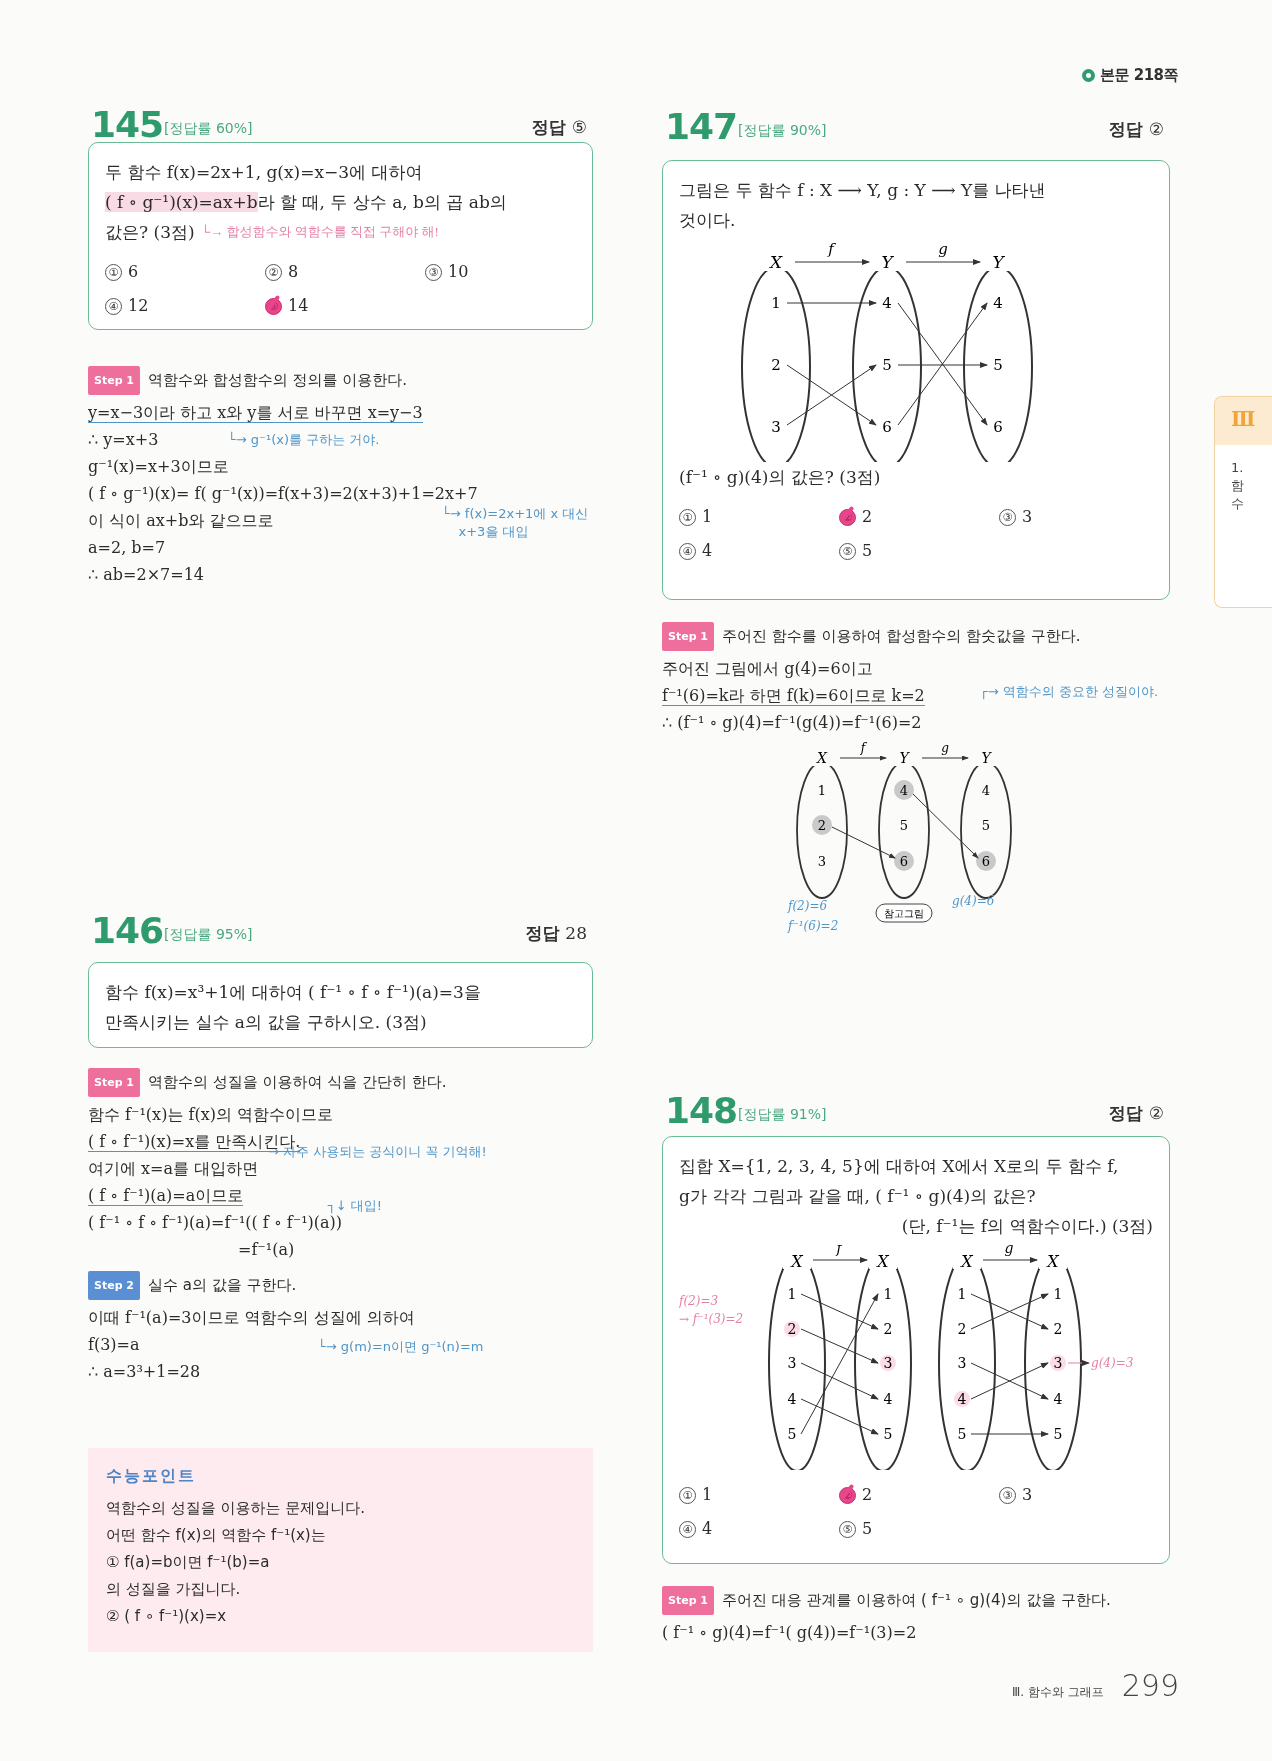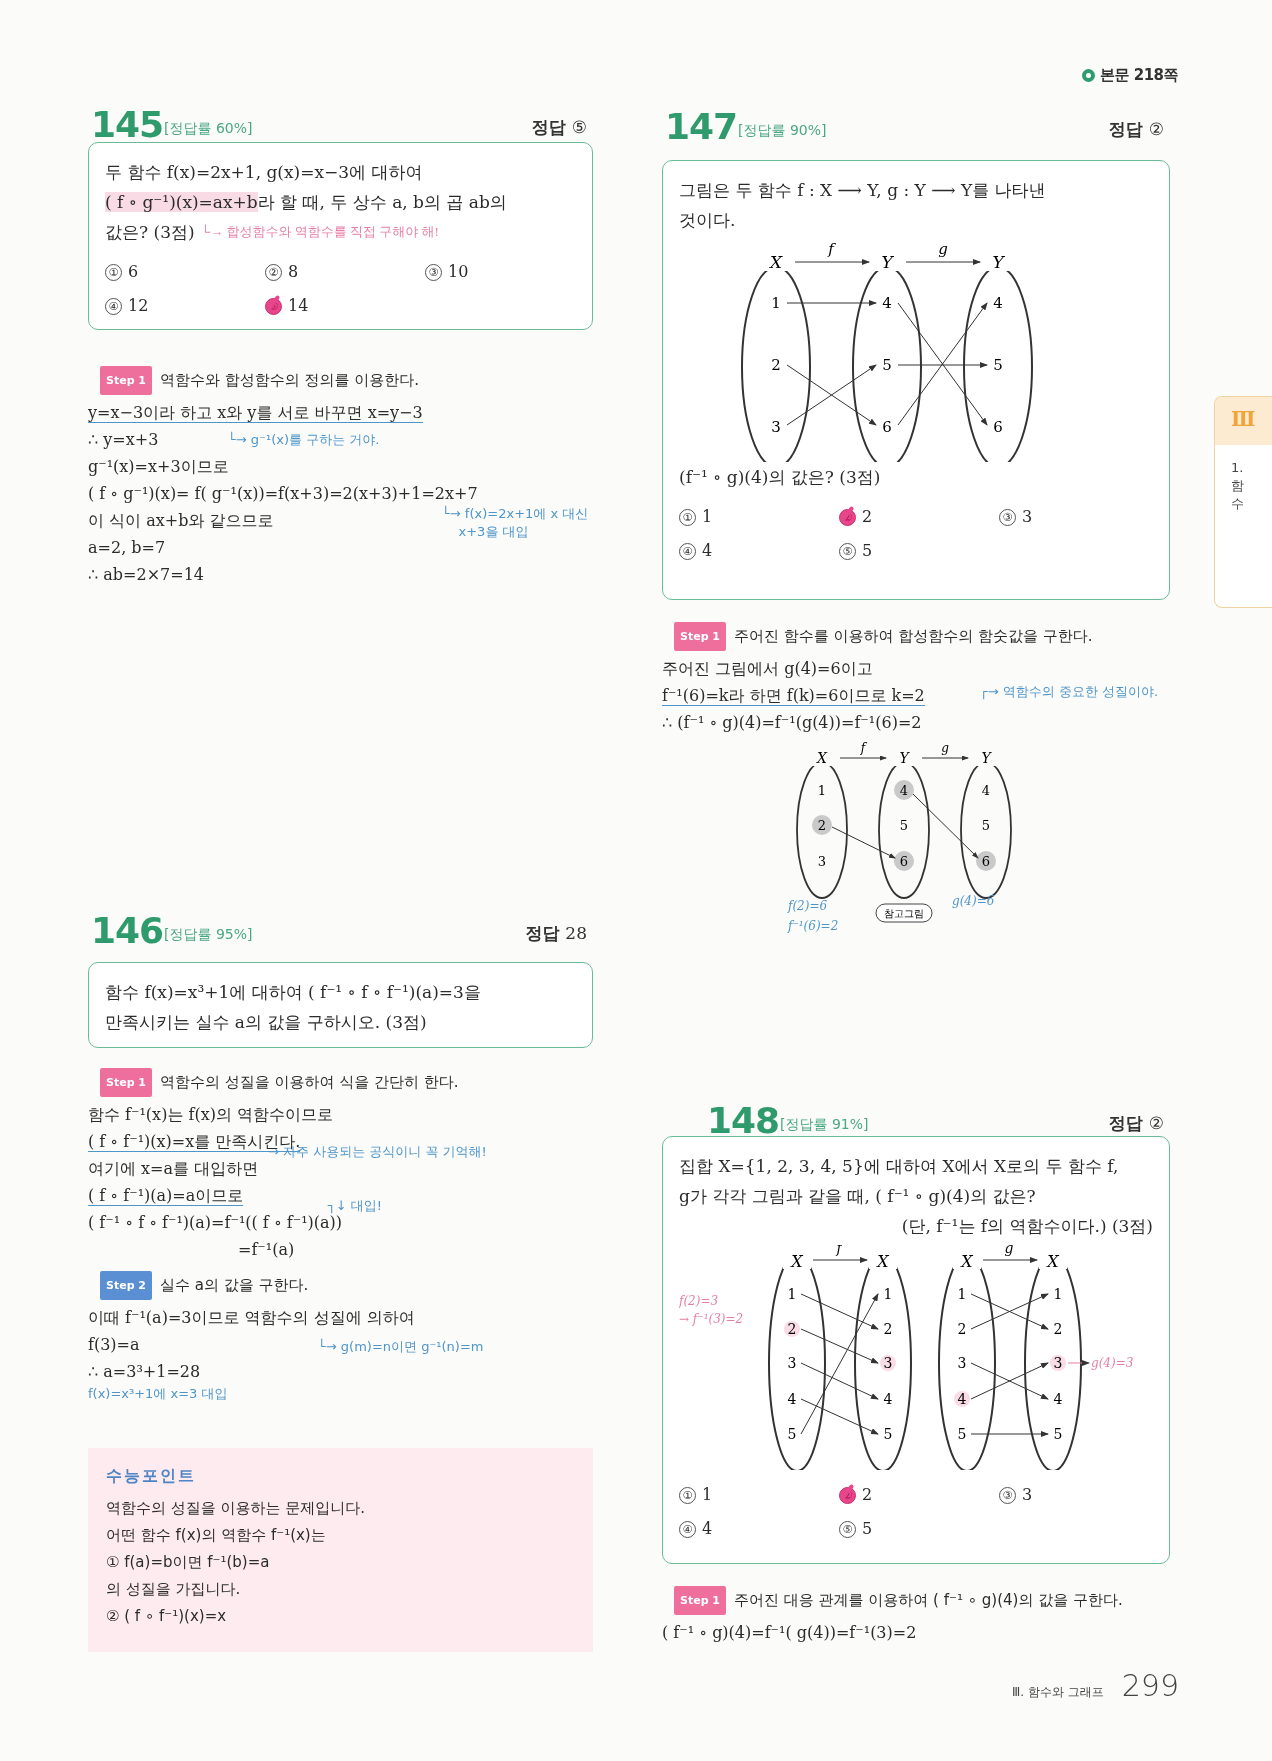--- a/index.html
+++ b/index.html
@@ -25,21 +25,21 @@
   .opt .c { display: inline-block; width: 17px; height: 17px; border: 1px solid #555; border-radius: 50%; font-size: 11px; line-height: 15px; text-align: center; font-family: "DejaVu Sans", sans-serif; }
   .opt.sel .c { background: #e8468a; color: #b01858; border-color: #c62e6c; position: relative; }
   .opt.sel .c::after { content: ""; position: absolute; left: 5px; top: -5px; width: 4px; height: 18px; background: #e8468a; transform: rotate(40deg); border-radius: 2px; }
 
   .hl { background: #f9dbe6; }
   .pink-note { color: #e57fa5; font-size: 13px; font-family: Liberation Serif, serif; }
   .blue-note { color: #4e95c9; font-size: 13px; font-family: "DejaVu Sans", sans-serif; }
 
   .sol { position: absolute; left: 0; right: 0; font-size: 16px; line-height: 27px; font-family: "DejaVu Serif", serif; }
   .step { display: flex; align-items: center; gap: 8px; font-family: "DejaVu Sans", sans-serif; font-size: 15px; margin-bottom: 4px; }
-  .badge { display: inline-block; background: #ee6e9c; color: #fff; font-size: 11px; font-weight: bold; padding: 1px 6px; border-radius: 2px; font-family: "DejaVu Sans", sans-serif; margin-left: 12px; }
+  .badge { display: inline-block; background: #ee6e9c; color: #fff; font-size: 11px; font-weight: bold; padding: 1px 6px; border-radius: 2px; font-family: "DejaVu Sans", sans-serif; }
   .badge.blue { background: #5a8fd3; }
   .ul { border-bottom: 1.5px solid #4e95c9; }
   .line { position: relative; white-space: nowrap; }
   .anno { position: absolute; white-space: nowrap; }
 
   .tip { position: absolute; left: 0; right: 0; background: #fdebf0; padding: 14px 18px; font-size: 15px; line-height: 27px; }
   .tip-title { color: #4f84c4; font-weight: bold; font-size: 16px; letter-spacing: 2px; margin-bottom: 6px; }
 
   .side-tab { position: absolute; left: 1214px; top: 396px; width: 58px; height: 212px; border: 1px solid #f1d3a2; border-right: none; border-radius: 8px 0 0 8px; background: #fff; overflow: hidden; }
   .side-tab .top { height: 48px; background: #fcebd0; color: #f1a437; font-family: "DejaVu Serif", serif; font-weight: bold; font-size: 20px; padding: 10px 0 0 16px; }
@@ -139,21 +139,20 @@
     <div class="line" style="padding-left:150px;"><span>=f⁻¹(a)</span></div>
 
     <div class="step" style="margin-top:8px;">
       <span class="badge blue">Step 2</span>
       <span>실수 a의 값을 구한다.</span>
     </div>
     <div class="line"><span>이때 f⁻¹(a)=3이므로 역함수의 성질에 의하여</span></div>
     <div class="line"><span>f(3)=a</span>
       <span class="anno blue-note" style="left:230px;top:2px;">└→ <span>g(m)=n이면 g⁻¹(n)=m</span></span></div>
     <div class="line"><span>∴ a=3³+1=28</span></div>
-    <div class="line blue-note" style="line-height:18px;"><span>f(x)=x³+1에 x=3 대입</span></div>
   </div>
 
   <div class="tip" style="top:538px; height:204px;">
     <div class="tip-title">수능포인트</div>
     <div>역함수의 성질을 이용하는 문제입니다.</div>
     <div>어떤 함수 f(x)의 역함수 f⁻¹(x)는</div>
     <div>① f(a)=b이면 f⁻¹(b)=a</div>
     <div>의 성질을 가집니다.</div>
     <div>② ( f ∘ f⁻¹)(x)=x</div>
   </div>
@@ -275,21 +274,21 @@
       <text x="6" y="170" font-size="12" fill="#4e95c9" font-style="italic">f(2)=6</text>
       <text x="6" y="190" font-size="12" fill="#4e95c9" font-style="italic">f⁻¹(6)=2</text>
       <text x="170" y="165" font-size="12" fill="#4e95c9" font-style="italic">g(4)=6</text>
       <rect x="94" y="164" width="56" height="18" rx="9" fill="#fff" stroke="#444"></rect>
       <text x="122" y="177" font-size="10" text-anchor="middle" style="font-family:'DejaVu Sans',sans-serif;">참고그림</text>
     </svg>
   </div>
 </div>
 
 <div class="col col-right" style="top:1084px;">
-  <div class="qhead" style="top:16px;margin-left:42px;">
+  <div class="qhead" style="top:6px;">
     <span class="qnum">148</span>
     <span class="qrate" style="left:76px;">[정답률 91%]</span>
     <span class="qans"><b>정답</b> <span>②</span></span>
   </div>
   <div class="qbox" style="top:52px; height:428px;">
     <div>집합 X={1, 2, 3, 4, 5}에 대하여 X에서 X로의 두 함수 f,</div>
     <div>g가 각각 그림과 같을 때, ( f⁻¹ ∘ g)(4)의 값은?</div>
     <div style="text-align:right;">(단, f⁻¹는 f의 역함수이다.) (3점)</div>
     <svg width="475" height="225" style="display:block;margin-top:4px;">
       <defs>

